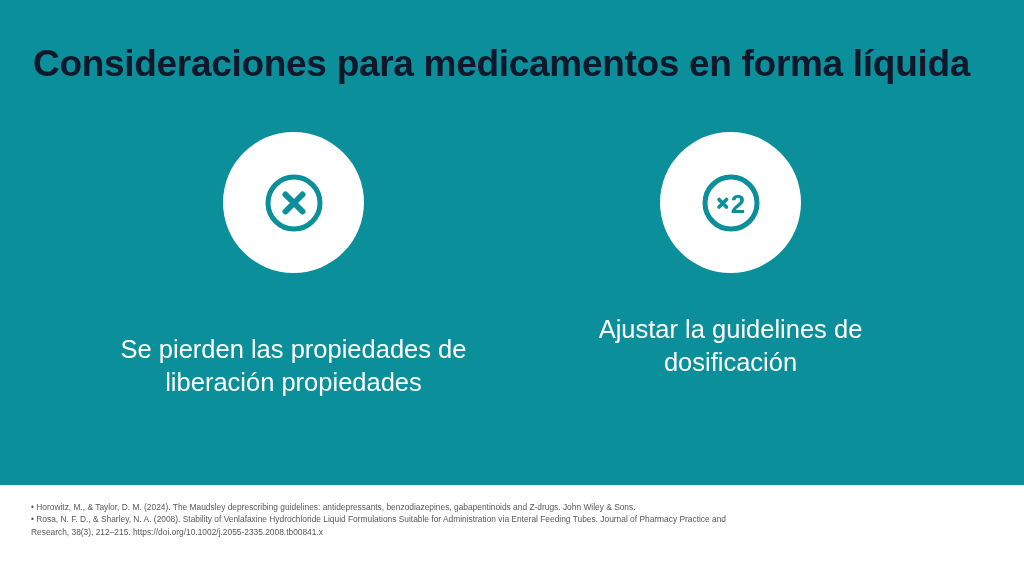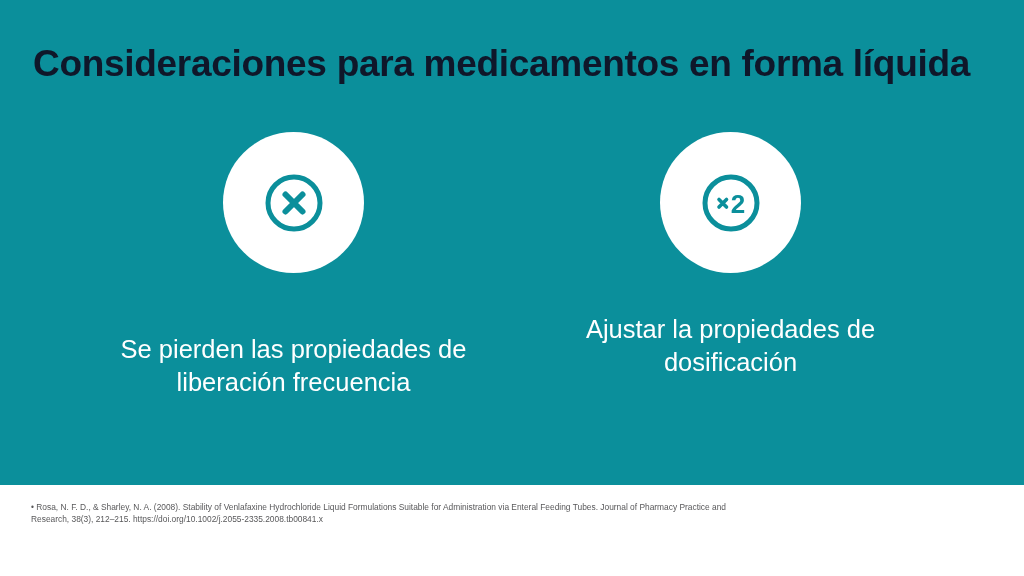--- a/index.html
+++ b/index.html
@@ -118,43 +118,44 @@
       <div class="icon-circle">
         <span>
           <svg width="62" height="62" viewBox="0 0 62 62" aria-hidden="true">
             <circle cx="31" cy="31" r="26" fill="none" stroke="#0b8f9b" stroke-width="5"></circle>
             <path d="M22.5 22.5 L39.5 39.5 M39.5 22.5 L22.5 39.5" stroke="#0b8f9b" stroke-width="6" stroke-linecap="round"></path>
           </svg>
         </span>
       </div>
       <div class="column-caption">
         <span>Se pierden las propiedades de</span><br>
-        <span>liberación frecuencia</span>
+        <span>liberación propiedades</span>
       </div>
     </div>
 
     <div class="content-column col-2">
       <div class="icon-circle">
         <span>
           <svg width="62" height="62" viewBox="0 0 62 62" aria-hidden="true">
             <circle cx="31" cy="31" r="26" fill="none" stroke="#0b8f9b" stroke-width="5"></circle>
             <path d="M19 27.5 L26.5 35 M26.5 27.5 L19 35" stroke="#0b8f9b" stroke-width="3.6" stroke-linecap="round"></path>
             <text x="38" y="41" text-anchor="middle" font-family="'Liberation Sans', sans-serif" font-size="26" font-weight="bold" fill="#0b8f9b">2</text>
           </svg>
         </span>
       </div>
       <div class="column-caption">
-        <span>Ajustar la propiedades de</span><br>
+        <span>Ajustar la guidelines de</span><br>
         <span>dosificación</span>
       </div>
     </div>
 
   </div>
 
   <div id="footer">
 
     <div id="references">
+      <p class="reference-item">• Horowitz, M., &amp; Taylor, D. M. (2024). The Maudsley deprescribing guidelines: antidepressants, benzodiazepines, gabapentinoids and Z-drugs. John Wiley &amp; Sons.</p>
       <p class="reference-item">• Rosa, N. F. D., &amp; Sharley, N. A. (2008). Stability of Venlafaxine Hydrochloride Liquid Formulations Suitable for Administration via Enteral Feeding Tubes. Journal of Pharmacy Practice and Research, 38(3), 212–215. https://doi.org/10.1002/j.2055-2335.2008.tb00841.x</p>
     </div>
 
   </div>
 
 </div>
 
 </body></html>

